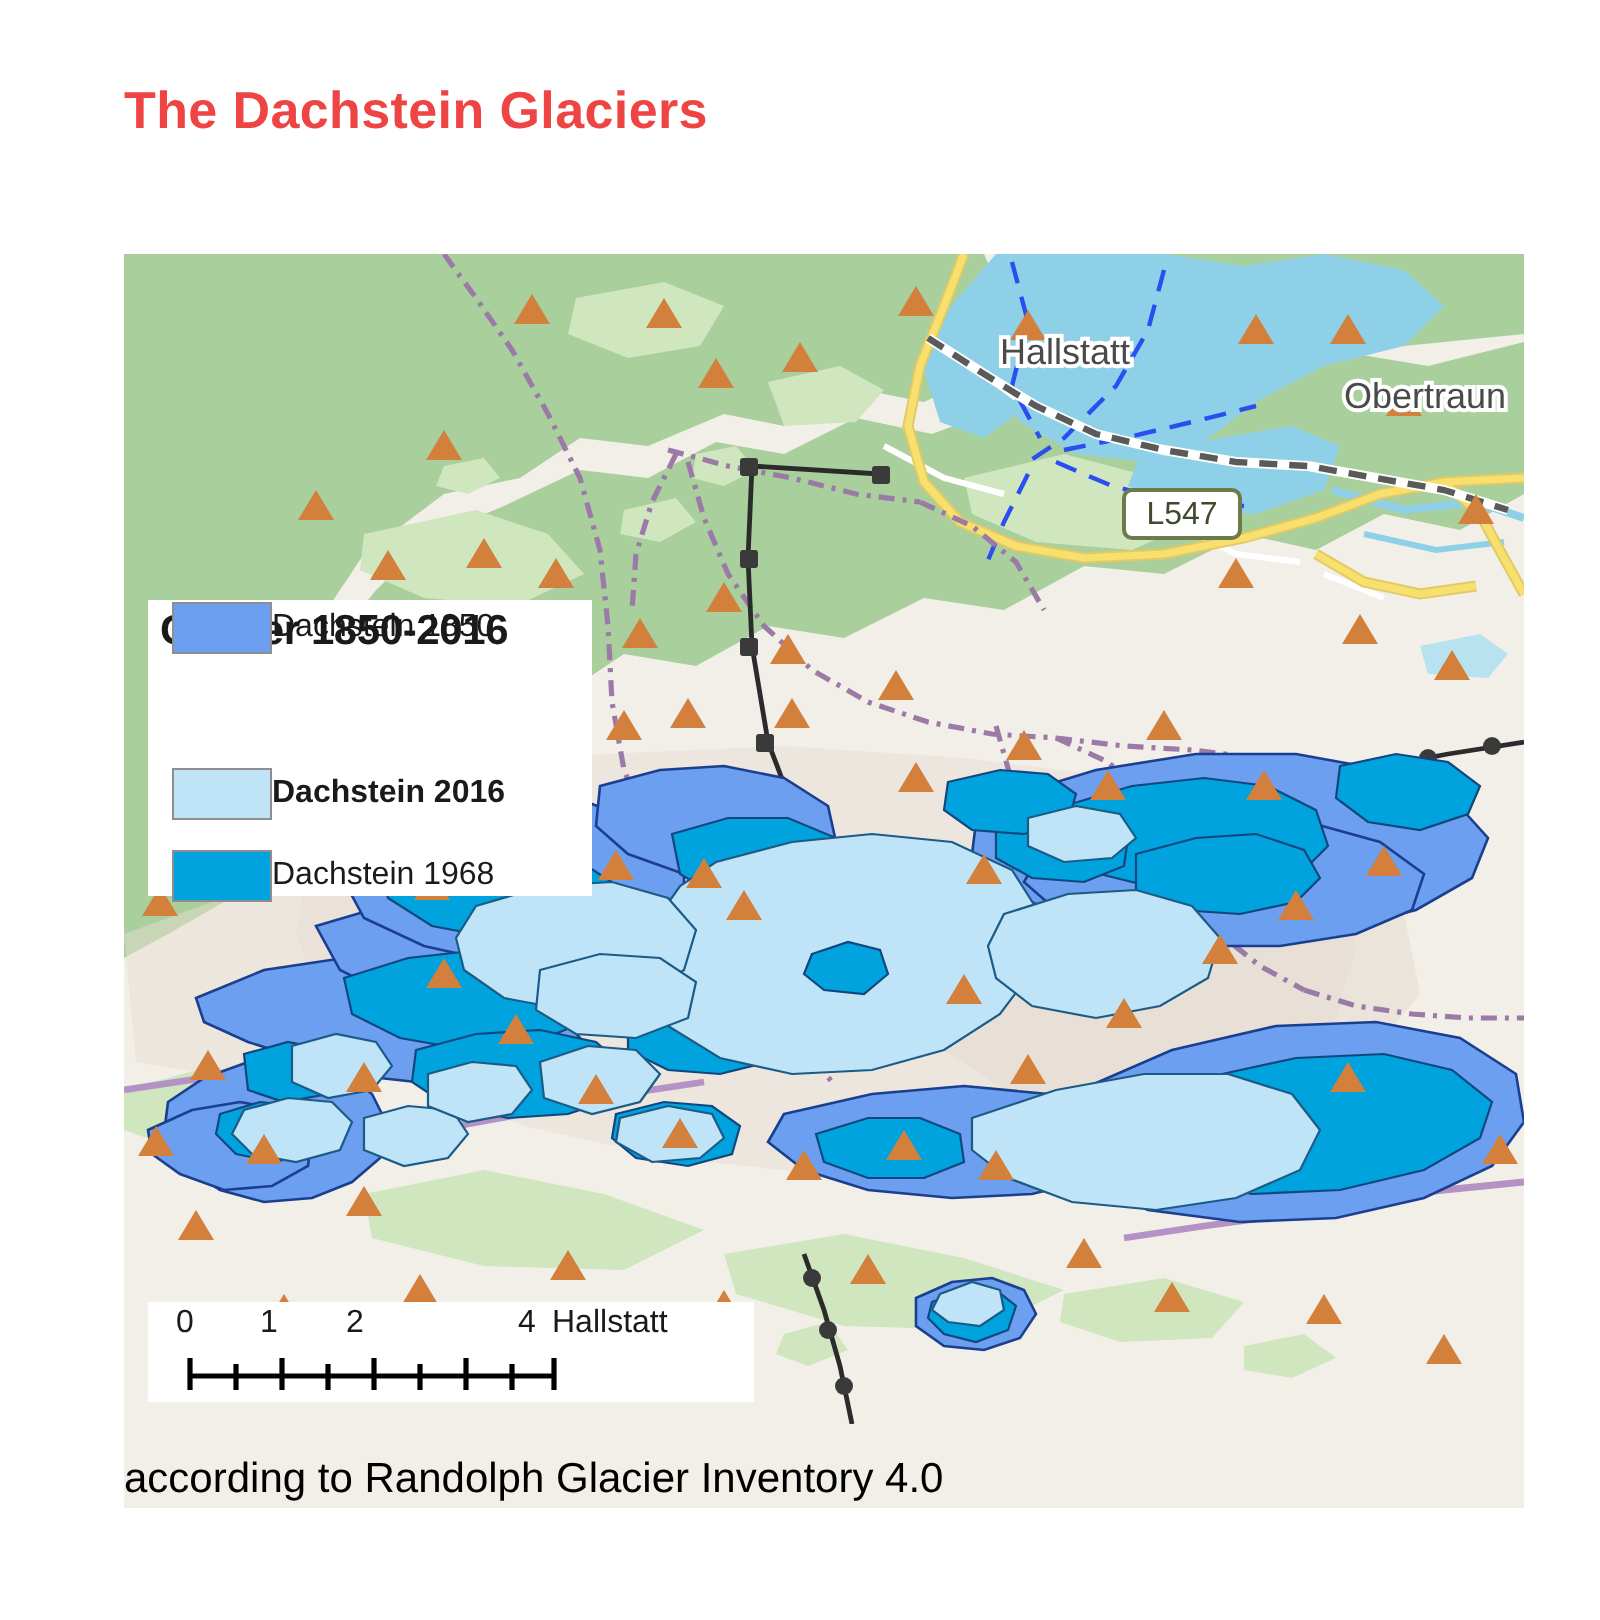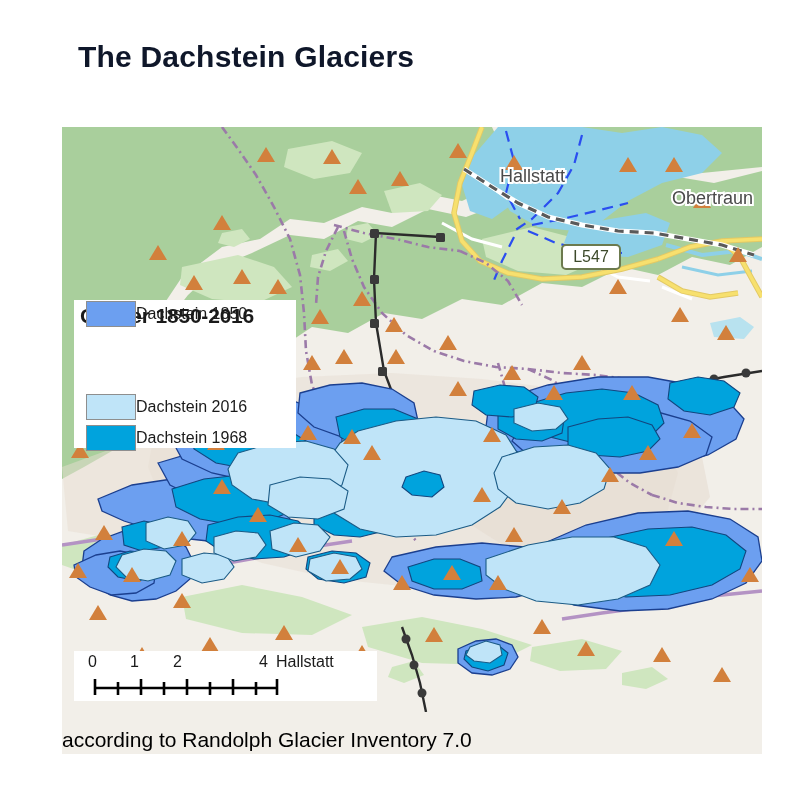--- a/index.html
+++ b/index.html
@@ -13,26 +13,26 @@
     height: 810px;
     position: relative;
     overflow: hidden;
     font-family: "Liberation Sans", sans-serif;
     color: #000;
   }
 
   
   #page-title {
     position: absolute;
-    left: 78px;
+    left: 62px;
     top: 40px;
-    font-size: 30px;
+    font-size: 26px;
     font-weight: bold;
     letter-spacing: 0.2px;
-    color: #0f172a;
+    color: #ef4444;
     white-space: nowrap;
   }
 
   
   #map-frame {
     position: absolute;
     left: 62px;
     top: 127px;
     width: 700px;
     height: 627px;
@@ -61,21 +61,21 @@
     letter-spacing: -0.2px;
   }
   .legend-row {
     position: absolute;
     left: 12px;
     height: 28px;
     display: flex;
     align-items: center;
   }
   .legend-row:nth-of-type(1) { top: 42px; }
-  .legend-row:nth-of-type(2) { top: 93px; }
+  .legend-row:nth-of-type(2) { top: 83px; font-weight: bold; }
   .legend-row:nth-of-type(3) { top: 124px; }
   .legend-swatch {
     width: 50px;
     height: 26px;
     border: 1px solid #8e8e8e;
     box-sizing: border-box;
     flex: none;
   }
   .legend-label {
     font-size: 16px;
@@ -556,13 +556,13 @@
       <line x1="95" y1="2" x2="95" y2="18" stroke="#000" stroke-width="2.6"></line>
       <line x1="118" y1="5" x2="118" y2="18" stroke="#000" stroke-width="2.6"></line>
       <line x1="141" y1="2" x2="141" y2="18" stroke="#000" stroke-width="2.6"></line>
       <line x1="164" y1="5" x2="164" y2="18" stroke="#000" stroke-width="2.6"></line>
       <line x1="185" y1="2" x2="185" y2="18" stroke="#000" stroke-width="2.6"></line>
     </svg>
   </div>
 
 </div>
 
-<div id="page-caption">according to Randolph Glacier Inventory 7.0</div>
+<div id="page-caption">according to Randolph Glacier Inventory 4.0</div>
 
 </body></html>

